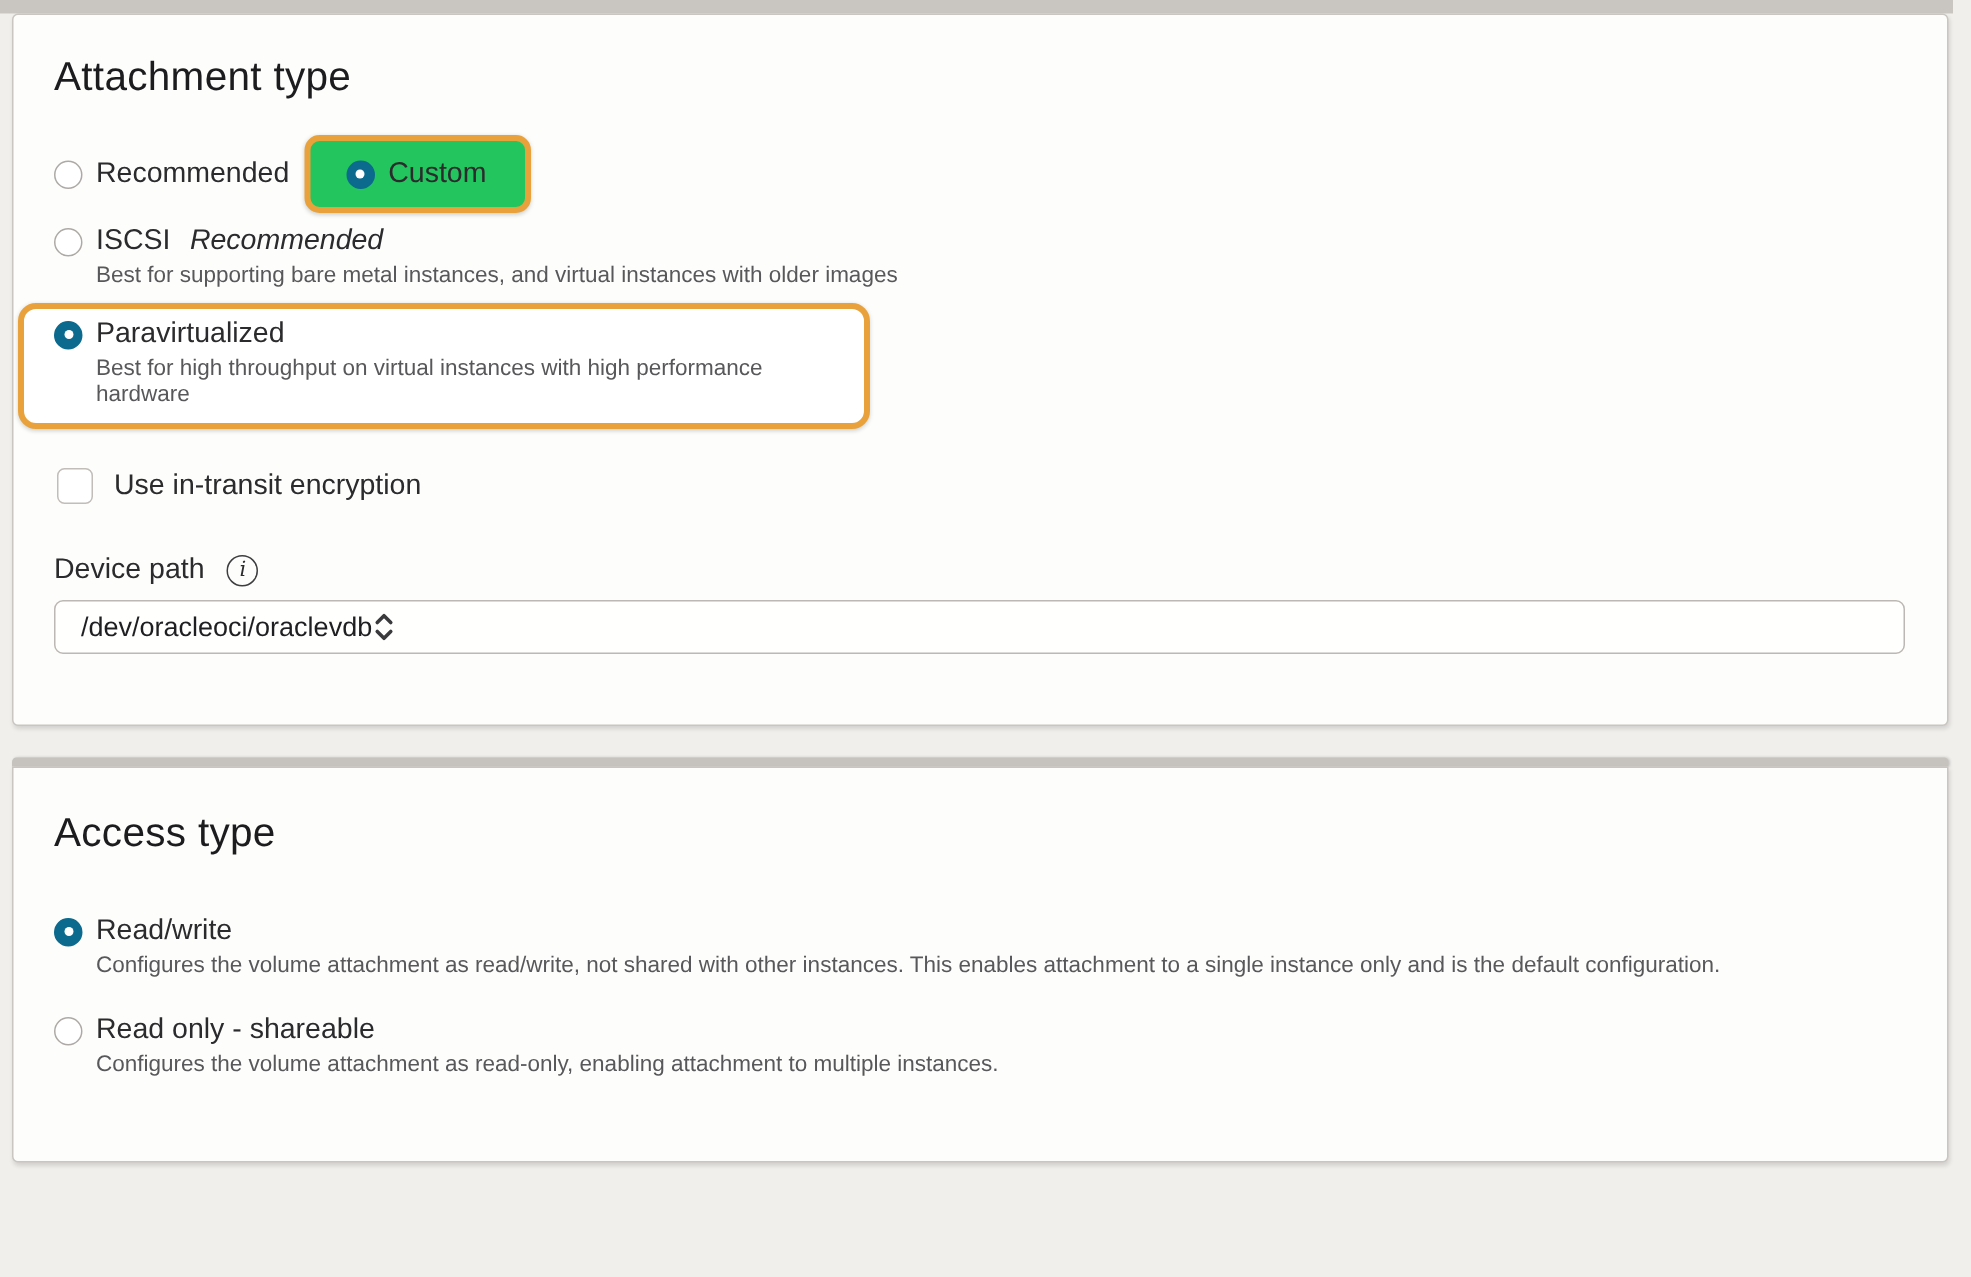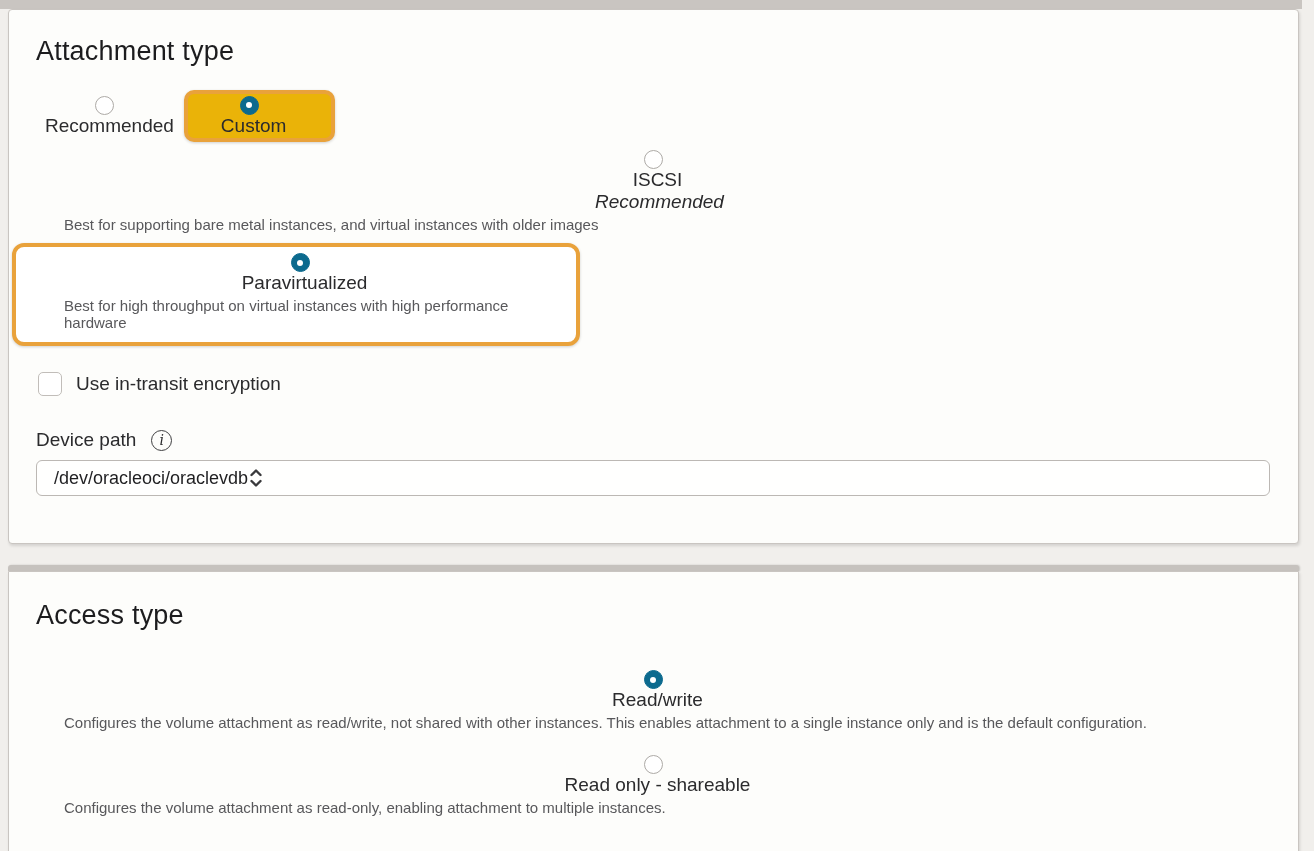--- a/index.html
+++ b/index.html
@@ -53,21 +53,21 @@
   }
   .radio.checked::after {
     content: "";
     position: absolute;
     width: 6px; height: 6px;
     background: #fff;
     border-radius: 50%;
     top: 50%; left: 50%;
     transform: translate(-50%, -50%);
   }
-  .opt-row { display: flex; align-items: center; flex-direction: column; }
+  .opt-row { display: flex; align-items: center; }
   .opt-label {
     font-size: 19px;
     color: #2b2b2d;
     margin-left: 9px;
     line-height: 22px;
     white-space: nowrap;
   }
   .opt-badge {
     font-size: 19px;
     font-style: italic;
@@ -88,21 +88,21 @@
     box-shadow: 0 1px 3px rgba(0,0,0,0.18);
   }
   .hl-inline {
     border-radius: 10px;
     margin-left: 10px;
     width: 151px;
     height: 52px;
     display: flex;
     align-items: center;
     padding: 0 0 0 24px;
-    background: #eab308;
+    background: #22c55e;
   }
   .hl-block {
     border-radius: 12px;
     margin-left: -24px;
     margin-top: 10px;
     width: 568px;
     padding: 6px 12px 11px 20px;
     background: #fff;
   }
   .attach-type-row { display: flex; align-items: center; margin-top: 24px; height: 52px; }

